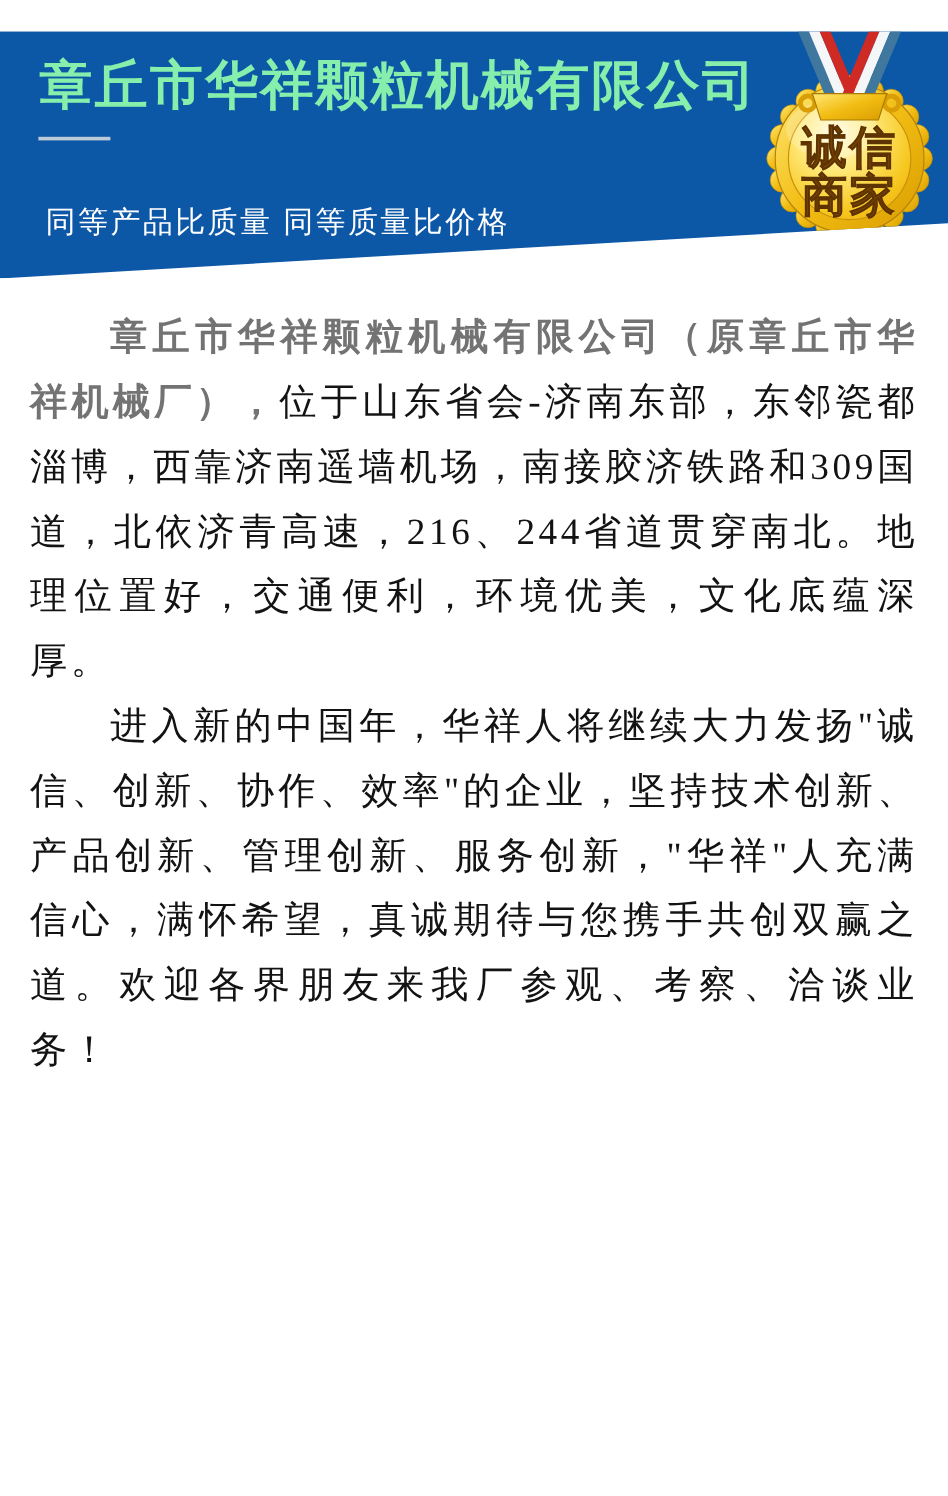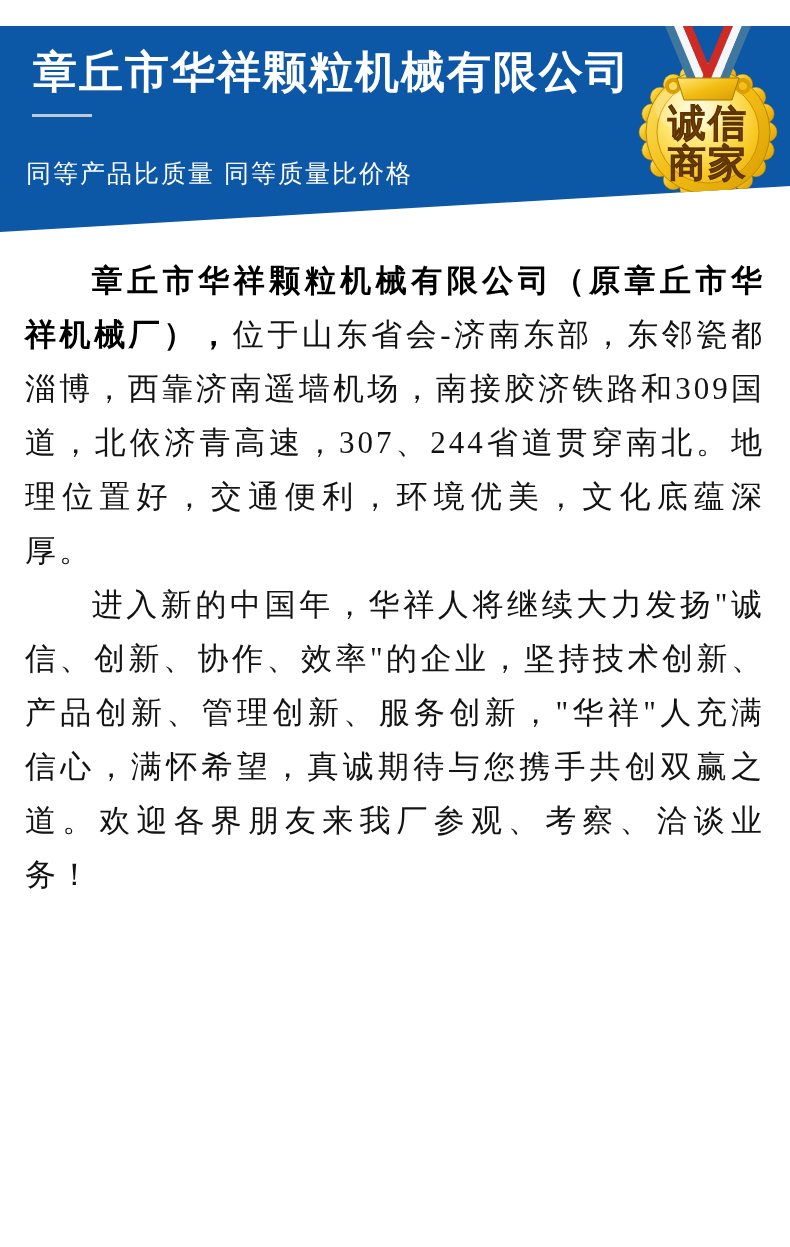--- a/index.html
+++ b/index.html
@@ -12,29 +12,29 @@
     font-family:"Liberation Sans",sans-serif;
   }
   
   .banner{
     position:absolute;left:0;top:26px;width:790px;height:206px;
     background:#0d57a7;
     clip-path:polygon(0 0,100% 0,100% 160px,0 100%);
   }
   .banner-title{
     position:absolute;left:33px;top:22px;margin:0;
-    font-size:44px;line-height:48px;font-weight:900;color:#ffffff;
+    font-size:44px;line-height:48px;font-weight:900;color:#86efac;
     letter-spacing:2px;white-space:nowrap;
   }
   .banner-underline{
     position:absolute;left:32px;top:88px;width:60px;height:3px;
     background:#bccbd8;
   }
   .banner-tagline{
-    position:absolute;left:26px;top:132px;margin:0;
+    position:absolute;left:26px;top:132px;margin:12px;
     font-size:25px;line-height:30px;font-weight:400;color:#ffffff;
     letter-spacing:2px;white-space:nowrap;
   }
   
   .medal{position:absolute;left:633px;top:0;width:150px;height:176px;}
   .medal text{
     font-family:"Liberation Sans",sans-serif;
     font-weight:bold;
   }
   
@@ -46,21 +46,21 @@
     margin:0;
     font-family:"Liberation Serif",serif;
     font-size:31px;line-height:54px;
     color:#131313;
     letter-spacing:3px;
     text-align:justify;
     text-justify:inter-character;
     text-indent:2.15em;
   }
   .lead{
-    color:#000000;
+    color:#737373;
     font-weight:700;
     font-family:"Liberation Sans",sans-serif;
   }
 </style>
 </head>
 <body>
 
 <div class="page">
 
   <div class="banner">
@@ -126,18 +126,18 @@
         <polygon points="44,52 106,52 99,74 51,74" fill="url(#goldRing)" stroke="#a87a00" stroke-width="1"></polygon>
       </g>
 
       <text x="75" y="110" font-size="38" text-anchor="middle" fill="#7a4503" stroke="#5e3302" stroke-width="0.6" letter-spacing="2">诚信</text>
       <text x="75" y="150" font-size="38" text-anchor="middle" fill="#7a4503" stroke="#5e3302" stroke-width="0.6" letter-spacing="2">商家</text>
     </svg>
   </div>
 
   <div class="content">
     <p>
-      <span class="lead">章丘市华祥颗粒机械有限公司（原章丘市华祥机械厂），</span><span>位于山东省会-济南东部，东邻瓷都淄博，西靠济南遥墙机场，南接胶济铁路和309国道，北依济青高速，307、244省道贯穿南北。地理位置好，交通便利，环境优美，文化底蕴深厚。</span>
+      <span class="lead">章丘市华祥颗粒机械有限公司（原章丘市华祥机械厂），</span><span>位于山东省会-济南东部，东邻瓷都淄博，西靠济南遥墙机场，南接胶济铁路和309国道，北依济青高速，216、244省道贯穿南北。地理位置好，交通便利，环境优美，文化底蕴深厚。</span>
     </p>
     <p>进入新的中国年，华祥人将继续大力发扬"诚信、创新、协作、效率"的企业，坚持技术创新、产品创新、管理创新、服务创新，"华祥"人充满信心，满怀希望，真诚期待与您携手共创双赢之道。欢迎各界朋友来我厂参观、考察、洽谈业务！</p>
   </div>
 
 </div>
 
 </body></html>

